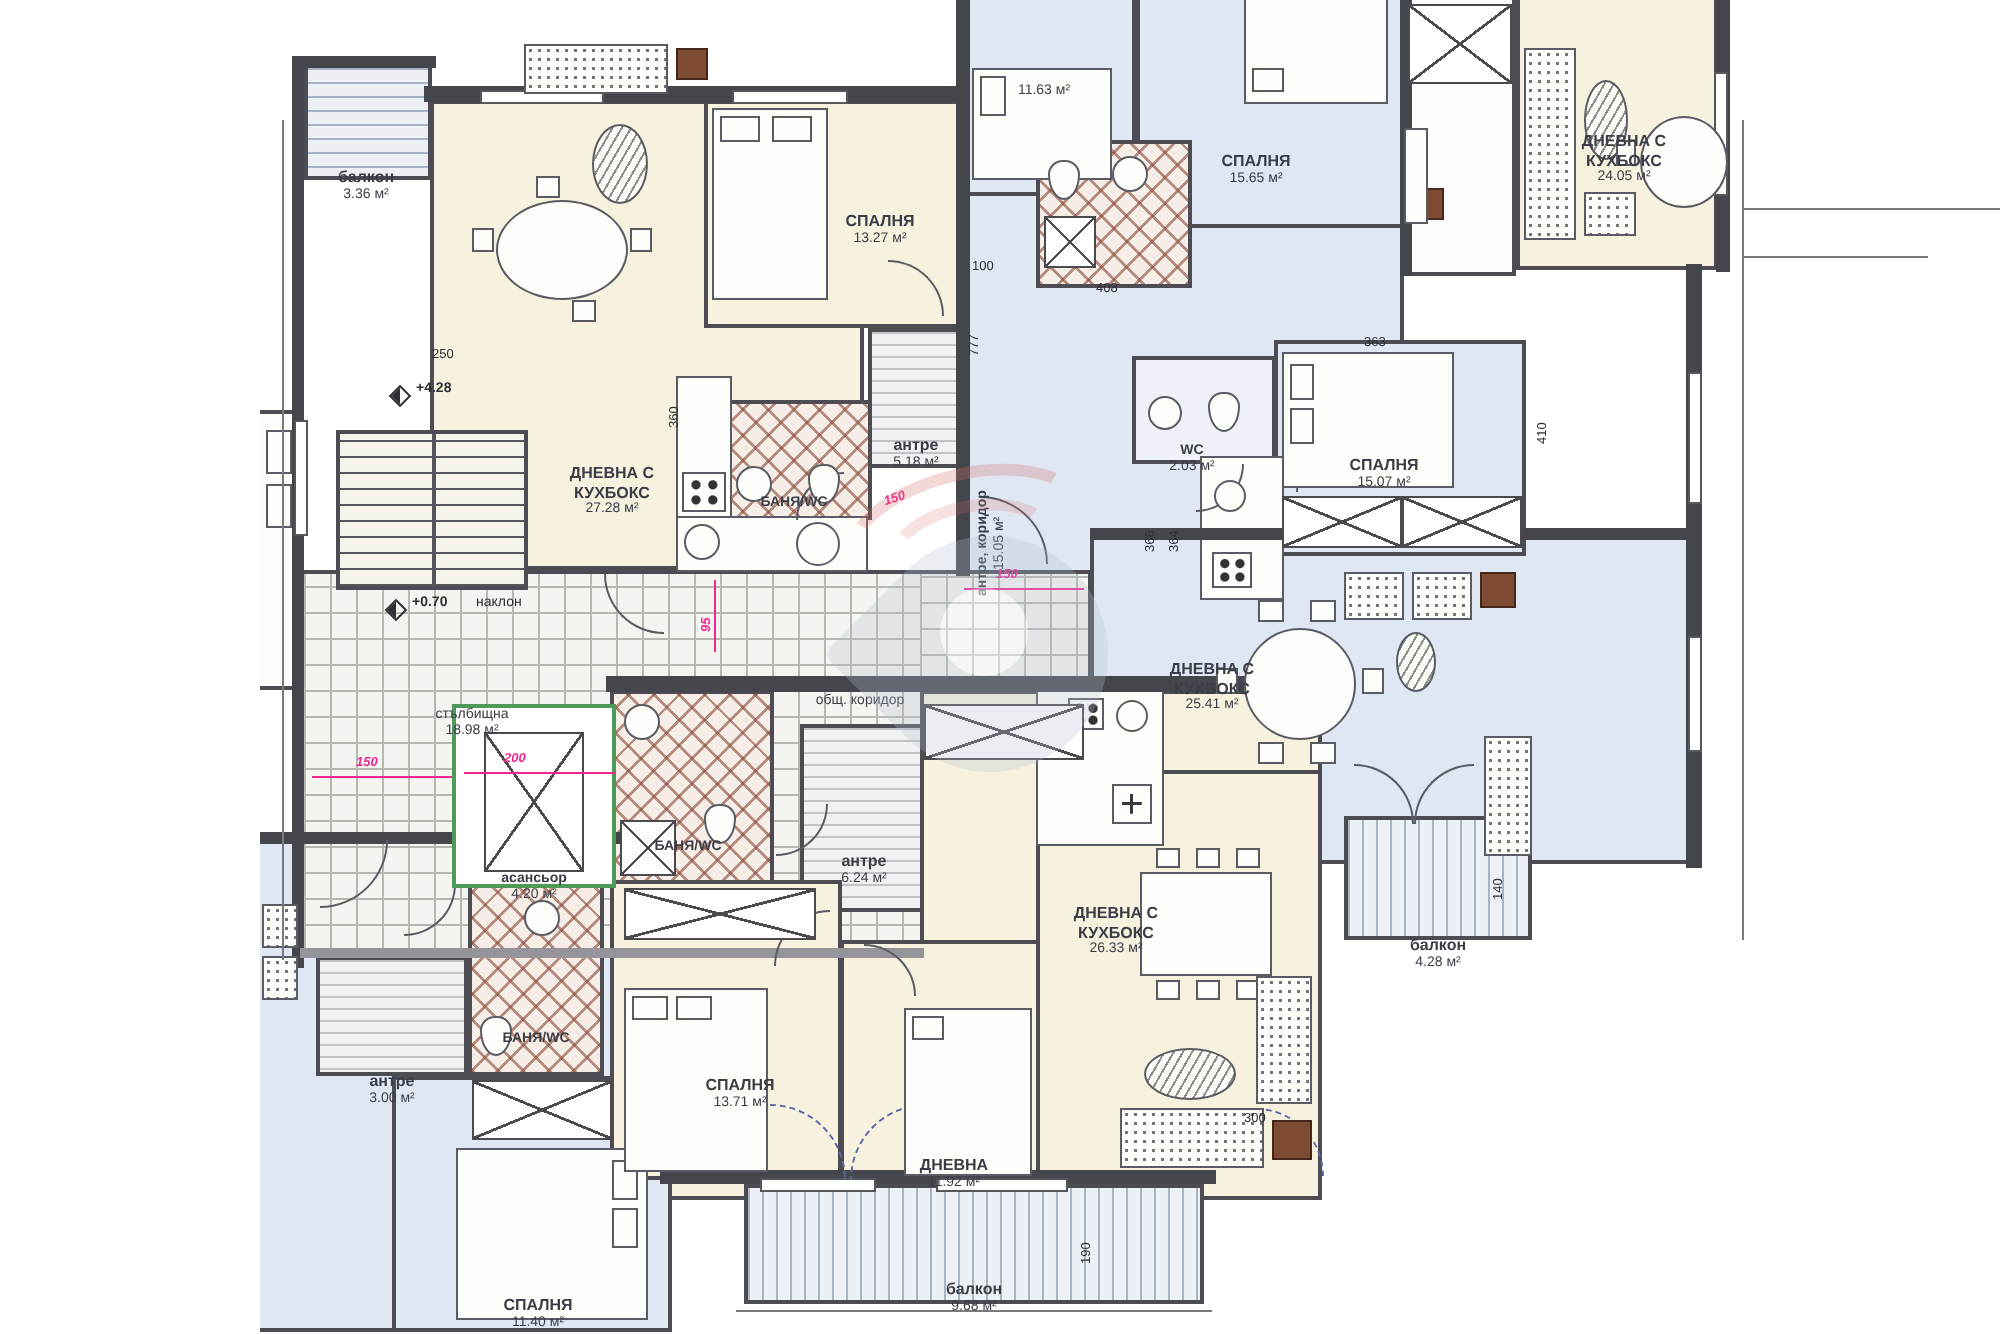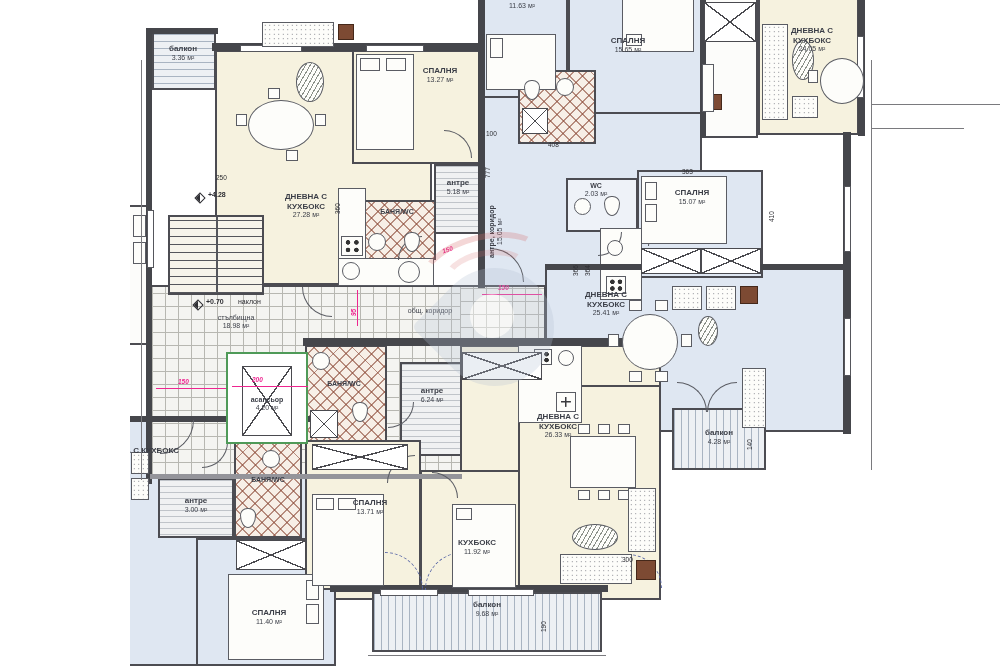--- a/index.html
+++ b/index.html
@@ -38,21 +38,21 @@
     radial-gradient(circle at 72% 30%,#333 2px,transparent 2.6px),
     radial-gradient(circle at 30% 72%,#333 2px,transparent 2.6px),
     radial-gradient(circle at 72% 72%,#333 2px,transparent 2.6px);}
   .wc{border-radius:46% 46% 50% 50%/36% 36% 64% 64%;}
   .brown{background:#7d4a33;border:1px solid #45281a;}
   .plus{background-image:linear-gradient(#3a3a3e,#3a3a3e),linear-gradient(#3a3a3e,#3a3a3e);
     background-size:55% 1.5px,1.5px 55%;background-position:center;background-repeat:no-repeat;}
   .xbox{position:absolute;box-sizing:border-box;border:1.5px solid #4a4a4f;background-color:#fff;
     background-image:linear-gradient(to top right,transparent calc(50% - .7px),#4a4a4f calc(50% - .7px) calc(50% + .7px),transparent calc(50% + .7px)),
                      linear-gradient(to bottom right,transparent calc(50% - .7px),#4a4a4f calc(50% - .7px) calc(50% + .7px),transparent calc(50% + .7px));}
-  .lab{position:absolute;text-align:center;color:#3b3e47;font-weight:700;font-size:8px;line-height:1.2;z-index:30;}
+  .lab{position:absolute;text-align:center;color:#3b3e47;font-weight:700;font-size:8px;line-height:1.2;z-index:30;margin-top:40px;}
   .lab .ar{font-weight:400;font-size:7px;}
   .small{font-size:7px;}
   .vlab{writing-mode:vertical-rl;transform:rotate(180deg);}
   .dim{position:absolute;font-size:6.5px;color:#2e2e33;white-space:nowrap;z-index:30;}
   .vdim{transform:rotate(-90deg);transform-origin:left top;}
   .pink{color:#ee2690;font-style:italic;font-weight:700;}
   .pdl{position:absolute;background:#ee2690;z-index:29;}
   .dl{position:absolute;background:#7a7a7e;z-index:5;}
   .dia{position:absolute;width:6px;height:6px;border:1px solid #2e2e33;
     background:linear-gradient(45deg,#2e2e33 50%,transparent 50%);transform:rotate(45deg);z-index:30;}
@@ -324,21 +324,21 @@
     <div class="ar">13.71 м²</div>
     </div>
   <div class="lab" style="left:406px;top:386px;width:52px;">
     <div>антре</div>
     <div class="ar">6.24 м²</div>
     </div>
   <div class="lab small" style="left:306px;top:380px;width:76px;">
     <div>БАНЯ/WC</div>
     </div>
   <div class="lab" style="left:442px;top:538px;width:70px;">
-    <div>КУХБОКС</div>
+    <div>ДНЕВНА</div>
     <div class="ar">11.92 м²</div>
     </div>
   <div class="lab" style="left:518px;top:412px;width:80px;">
     <div>ДНЕВНА С КУХБОКС</div>
     <div class="ar">26.33 м²</div>
     </div>
   <div class="lab" style="left:452px;top:600px;width:70px;">
     <div>балкон</div>
     <div class="ar">9.68 м²</div>
     </div>

